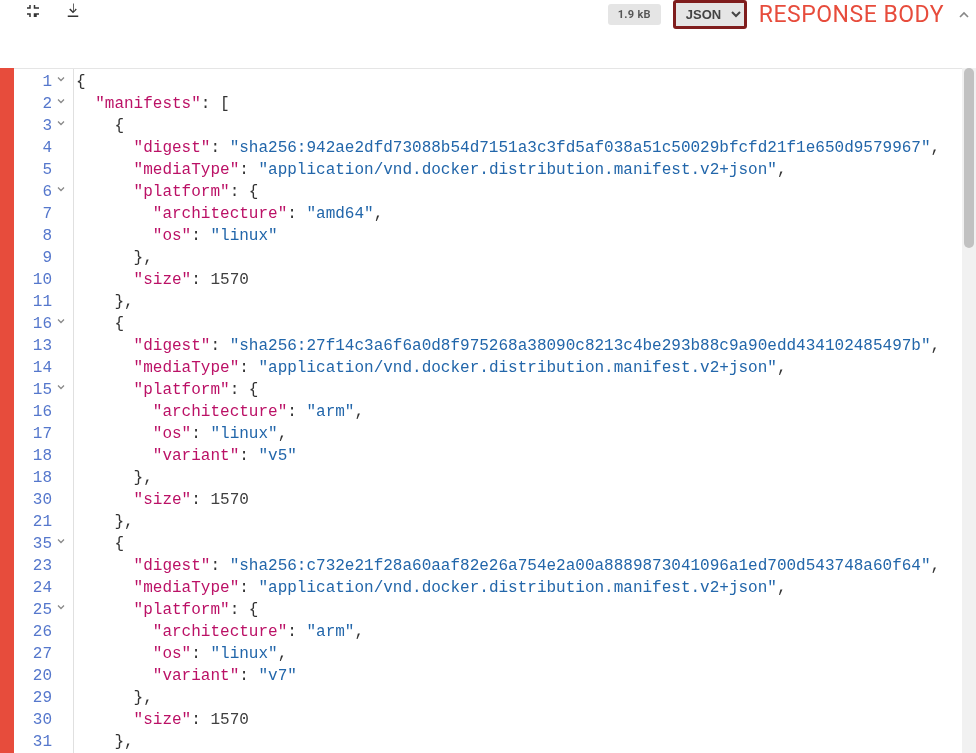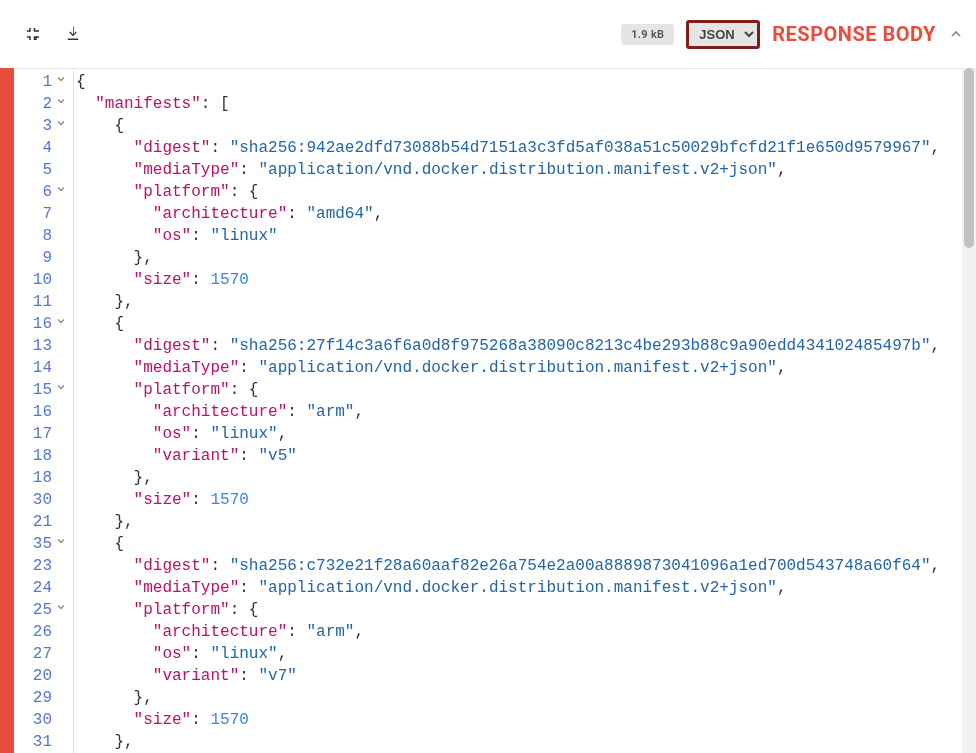--- a/index.html
+++ b/index.html
@@ -1,37 +1,37 @@
 <!DOCTYPE html>
 <html><head>
 <meta charset="utf-8">
 <style>
 * { margin:0; padding:0; box-sizing:border-box; }
 body { font-family:-apple-system,BlinkMacSystemFont,"Segoe UI",Roboto,sans-serif; background:#fff; width:976px; height:753px; overflow:hidden; position:relative; }
 .leftbar { position:absolute; left:0; top:0; width:14px; height:100%; background:#e74c3c; }
-.header { display:flex; align-items:center; height:68px; padding-left:22px; padding-right:12px; background:#fff; position:relative; }
+.header { display:flex; align-items:flex-start; height:68px; padding-left:22px; padding-right:4px; background:#fff; position:relative; }
 .header-left { display:flex; gap:18px; align-items:center; }
 .icon-btn { width:22px; height:22px; cursor:pointer; color:#333; display:flex; align-items:center; justify-content:center; }
 .header-right { margin-left:auto; display:flex; align-items:center; gap:12px; }
 .size-badge { background:#e5e5e5; color:#555; font-size:11px; font-weight:700; padding:4px 10px; border-radius:3px; letter-spacing:0.3px; }
 .size-badge .unit { font-weight:600; margin-left:3px; }
 .format-select { background:#e5e5e5; color:#444; font-size:13px; font-weight:600; padding:3px 6px; border:3px solid #7f1d1d; border-radius:3px; cursor:pointer; }
-.title { color:#e74c3c; font-size:20px; font-weight:700; letter-spacing:0.5px; }
+.title { color:#e74c3c; font-size:23px; font-weight:400; letter-spacing:0.5px; }
 .chevron-up { width:16px; height:16px; cursor:pointer; }
 .code-area { position:absolute; top:68px; left:14px; right:0; bottom:0; border-top:1px solid #e5e5e5; display:flex; font-family:"SFMono-Regular",Consolas,"Liberation Mono",Menlo,monospace; font-size:16px; line-height:22px; overflow:hidden; }
 .gutter { width:60px; background:#fff; border-right:1px solid #e0e0e0; padding-top:2px; flex-shrink:0; }
 .grow { display:flex; height:22px; }
 .lno { width:38px; text-align:right; color:#5577cc; font-weight:500; }
 .fold { width:18px; text-align:center; color:#888; cursor:pointer; font-size:12px; line-height:22px; }
 .code { flex:1; padding-top:2px; padding-left:2px; white-space:pre; overflow-x:hidden; }
 .cline { height:22px; }
 .p { color:#333; }
 .k { color:#bb1166; }
 .s { color:#2266aa; }
-.n { color:#3b82f6; }
+.n { color:#404040; }
 .scrollbar { position:absolute; right:0; top:68px; bottom:0; width:14px; background:#f1f1f1; }
 .scrollthumb { position:absolute; left:2px; right:2px; top:0; height:180px; background:#c1c1c1; border-radius:5px; }
 </style>
 </head>
 <body>
 
 <div class="leftbar"></div>
 
 <div class="header">
   <div class="header-left">

